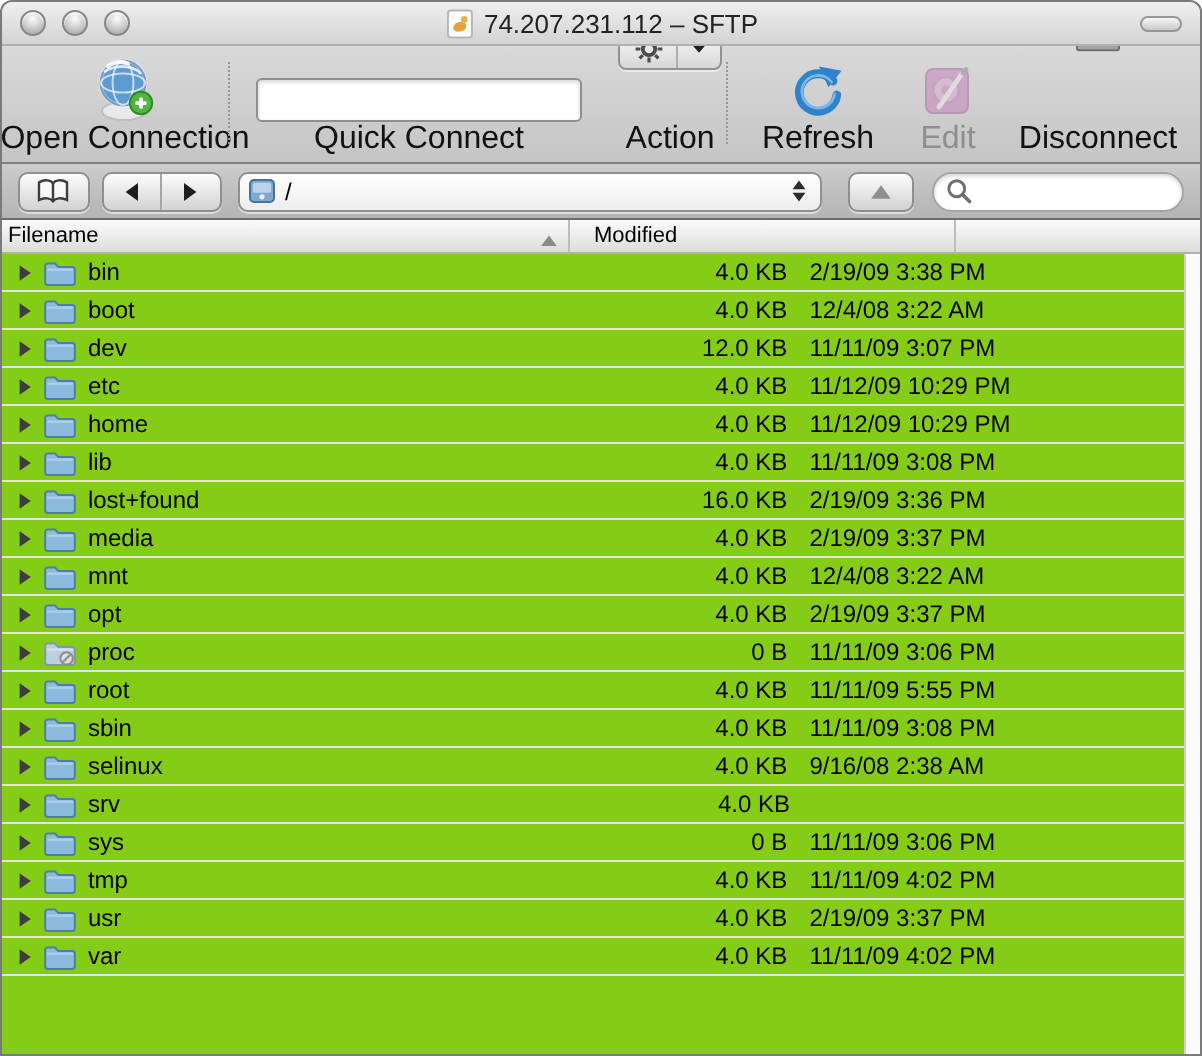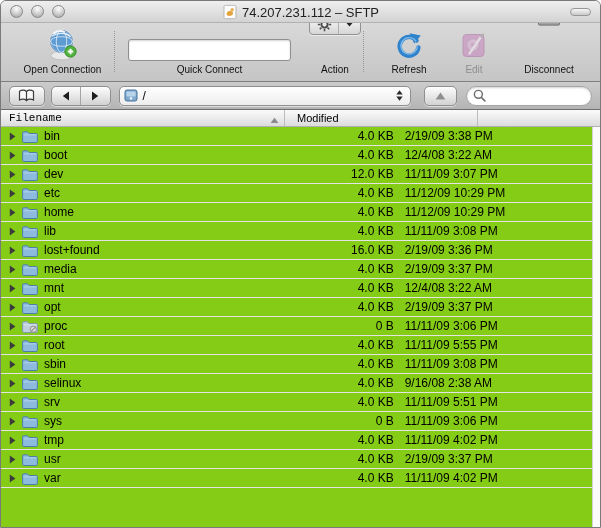--- a/index.html
+++ b/index.html
@@ -42,21 +42,21 @@
     height:59px; display:flex; align-items:stretch;
     background:linear-gradient(#d9d9d9,#c5c5c5);
     border-bottom:1px solid #7f7f7f;
     padding:0 0 3px 0;
   }
   .tb-item {
     display:flex; flex-direction:column; align-items:center;
     justify-content:flex-end; gap:2px; padding-bottom:2px;
   }
   .tb-icon { height:34px; display:flex; align-items:flex-end; justify-content:center; }
-  .tb-label { font-size:10px; color:#111; line-height:13px; white-space:nowrap; }
+  .tb-label { font-size:16px; color:#111; line-height:13px; white-space:nowrap; }
   .tb-sep {
     width:0; border-left:1px dotted #969696; margin:8px 0 6px 0;
   }
   .oc { margin-left:10px; width:103px; }
   .qc { margin-left:13px; width:163px;justify-content:flex-end; }
   .qc .tb-icon { width:163px; }
   .combo {
     display:flex; width:163px; height:22px; background:#fff;
     border:1px solid #8f8f8f; border-radius:3px; overflow:hidden;
     box-shadow:inset 0 1px 2px rgba(0,0,0,.18);
@@ -116,21 +116,21 @@
     font-family:"Liberation Sans",sans-serif; font-size:12px; margin-left:3px;
   }
 
   
   .thead {
     height:17px; display:flex; align-items:center;
     background:linear-gradient(#fbfbfb,#dcdcdc);
     border-bottom:1px solid #b0b0b0; font-size:11px;
   }
   .hc { height:100%; display:flex; align-items:center; }
-  .hc-filename { width:283px; padding-left:8px; position:relative;font-family:Liberation Mono, monospace; }
+  .hc-filename { width:283px; padding-left:3px; position:relative; }
   .hc-size { width:117px; padding-left:5px; border-left:1px solid #bcbcbc; }
   .hc-modified { width:193px; padding-left:12px; border-left:1px solid #bcbcbc; }
   .hc-rest { flex:1; border-left:1px solid #bcbcbc; }
   .sort-ind { position:absolute; right:5px; top:5px; }
 
   
   .rows-wrap { position:relative; height:496px; background:#84cc16; }
   .scroll-strip {
     position:absolute; top:0; right:0; bottom:0; width:8px;
     background:#fbfbfb; border-left:1px solid #d2d2d2;
@@ -573,21 +573,20 @@
             </svg>
           </span>
           <span class="ficon">
             <svg width="16" height="13" viewBox="0 0 16 13">
               <path d="M0.6 3 a1.2 1.2 0 0 1 1.2-1.2 h3.7 l1.7 1.7 h7 a1.2 1.2 0 0 1 1.2 1.2 v6.6 a1.2 1.2 0 0 1 -1.2 1.2 H1.8 a1.2 1.2 0 0 1 -1.2 -1.2 z" fill="#8cbbdd" stroke="#4e7da8"></path>
               <rect x="1.6" y="4.3" width="12.8" height="1.1" fill="#aed0ec"></rect>
             </svg>
           </span>
           <span class="fname">srv</span>
           <span class="fsize">4.0 KB</span>
-          <span class="fmod">11/11/09 5:51 PM</span>
         </div>
         <div class="row">
           <span class="disclosure">
             <svg width="7" height="9" viewBox="0 0 7 9">
               <polygon points="0.8,0.6 6.4,4.5 0.8,8.4" fill="#3c3c3c"></polygon>
             </svg>
           </span>
           <span class="ficon">
             <svg width="16" height="13" viewBox="0 0 16 13">
               <path d="M0.6 3 a1.2 1.2 0 0 1 1.2-1.2 h3.7 l1.7 1.7 h7 a1.2 1.2 0 0 1 1.2 1.2 v6.6 a1.2 1.2 0 0 1 -1.2 1.2 H1.8 a1.2 1.2 0 0 1 -1.2 -1.2 z" fill="#8cbbdd" stroke="#4e7da8"></path>

